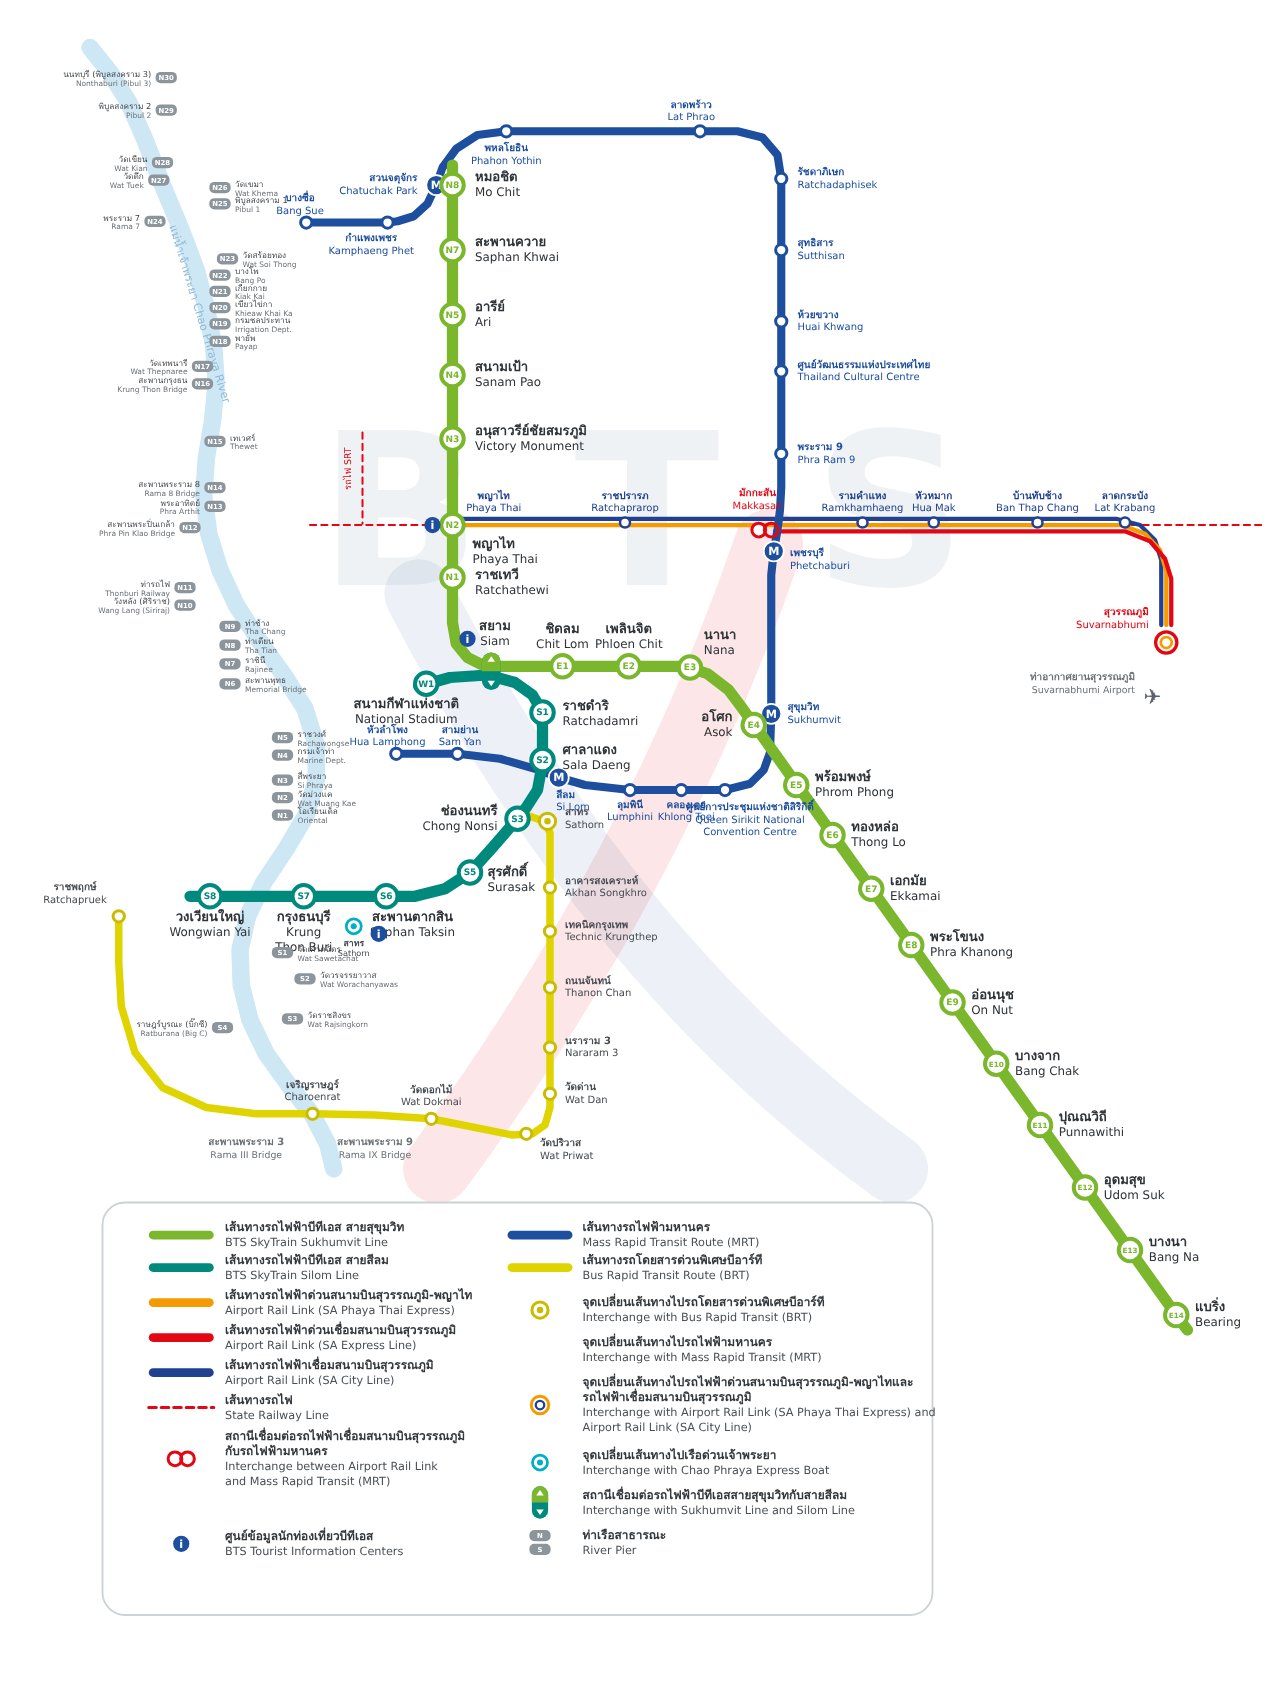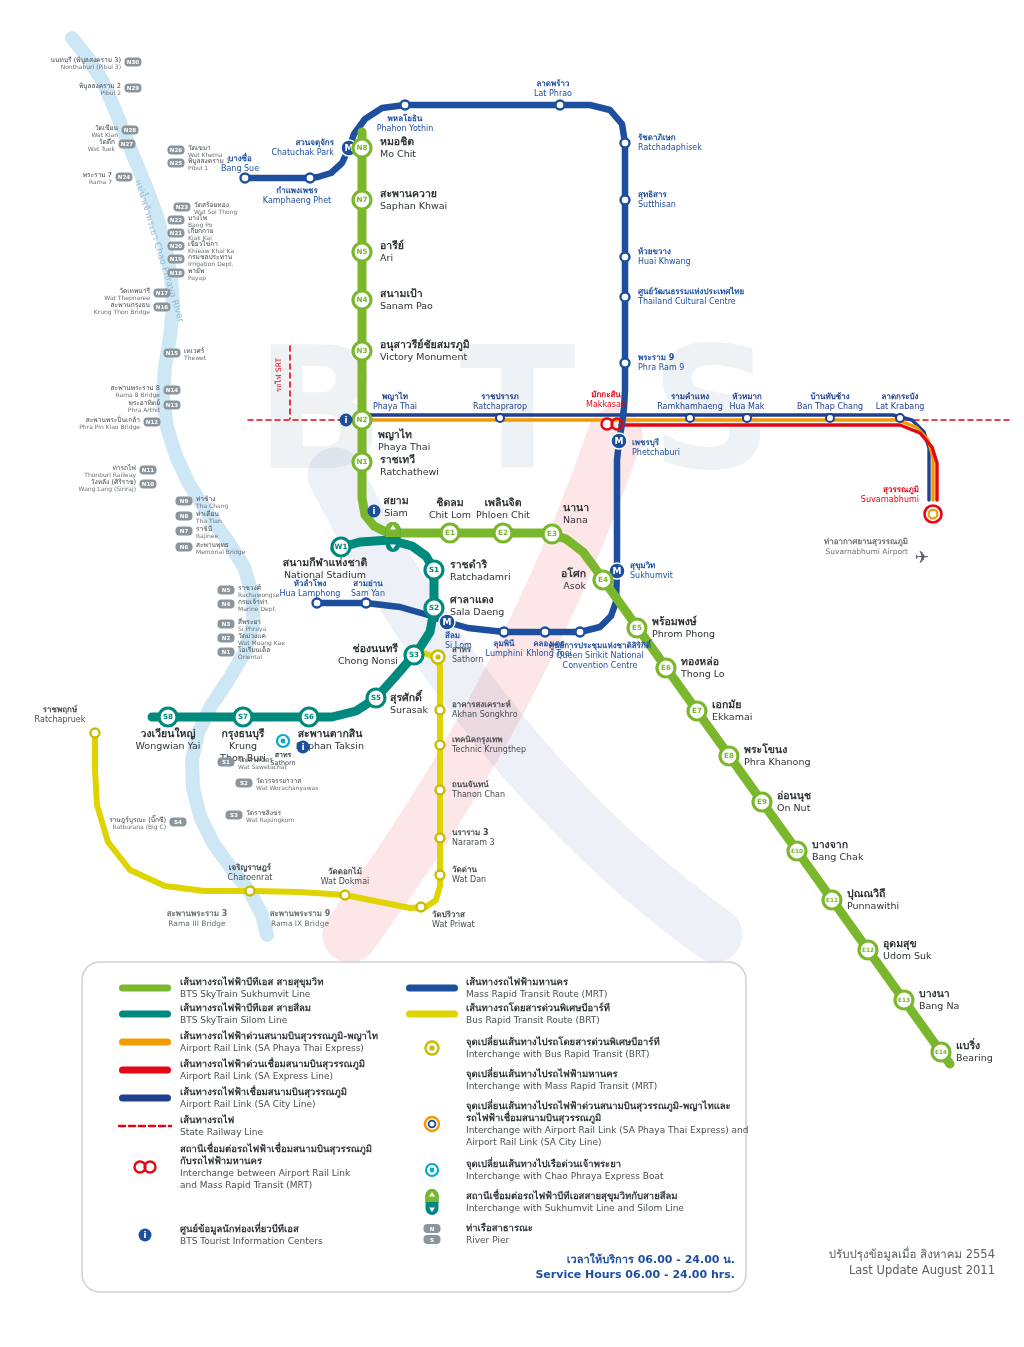--- a/index.html
+++ b/index.html
@@ -479,21 +479,13 @@
       <path d="M432,1212 l3,-4.4 h-6 z" fill="#fff"></path>
       <text x="466" y="1199" font-size="9.5" fill="#33383D" text-anchor="start" font-weight="bold">สถานีเชื่อมต่อรถไฟฟ้าบีทีเอสสายสุขุมวิทกับสายสีลม</text>
       <text x="466" y="1211" font-size="9" fill="#4A5056" text-anchor="start" font-weight="normal">Interchange with Sukhumvit Line and Silom Line</text>
       <rect x="423.5" y="1224" width="17" height="9" rx="4" fill="#8C959C"></rect>
       <text x="432" y="1230.7" font-size="5.5" fill="#fff" text-anchor="middle" font-weight="bold">N</text>
       <rect x="423.5" y="1235" width="17" height="9" rx="4" fill="#8C959C"></rect>
       <text x="432" y="1241.7" font-size="5.5" fill="#fff" text-anchor="middle" font-weight="bold">S</text>
       <text x="466" y="1231" font-size="9.5" fill="#33383D" text-anchor="start" font-weight="bold">ท่าเรือสาธารณะ</text>
       <text x="466" y="1243" font-size="9" fill="#4A5056" text-anchor="start" font-weight="normal">River Pier</text>
     </svg>
-  <div class="overlay" id="service-hours">
-    <div>เวลาให้บริการ 06.00 - 24.00 น.</div>
-    <div>Service Hours 06.00 - 24.00 hrs.</div>
-  </div>
-  <div class="overlay" id="update-note">
-    <div>ปรับปรุงข้อมูลเมื่อ สิงหาคม 2554</div>
-    <div>Last Update August 2011</div>
-  </div>
 </div>
 
 </body></html>

